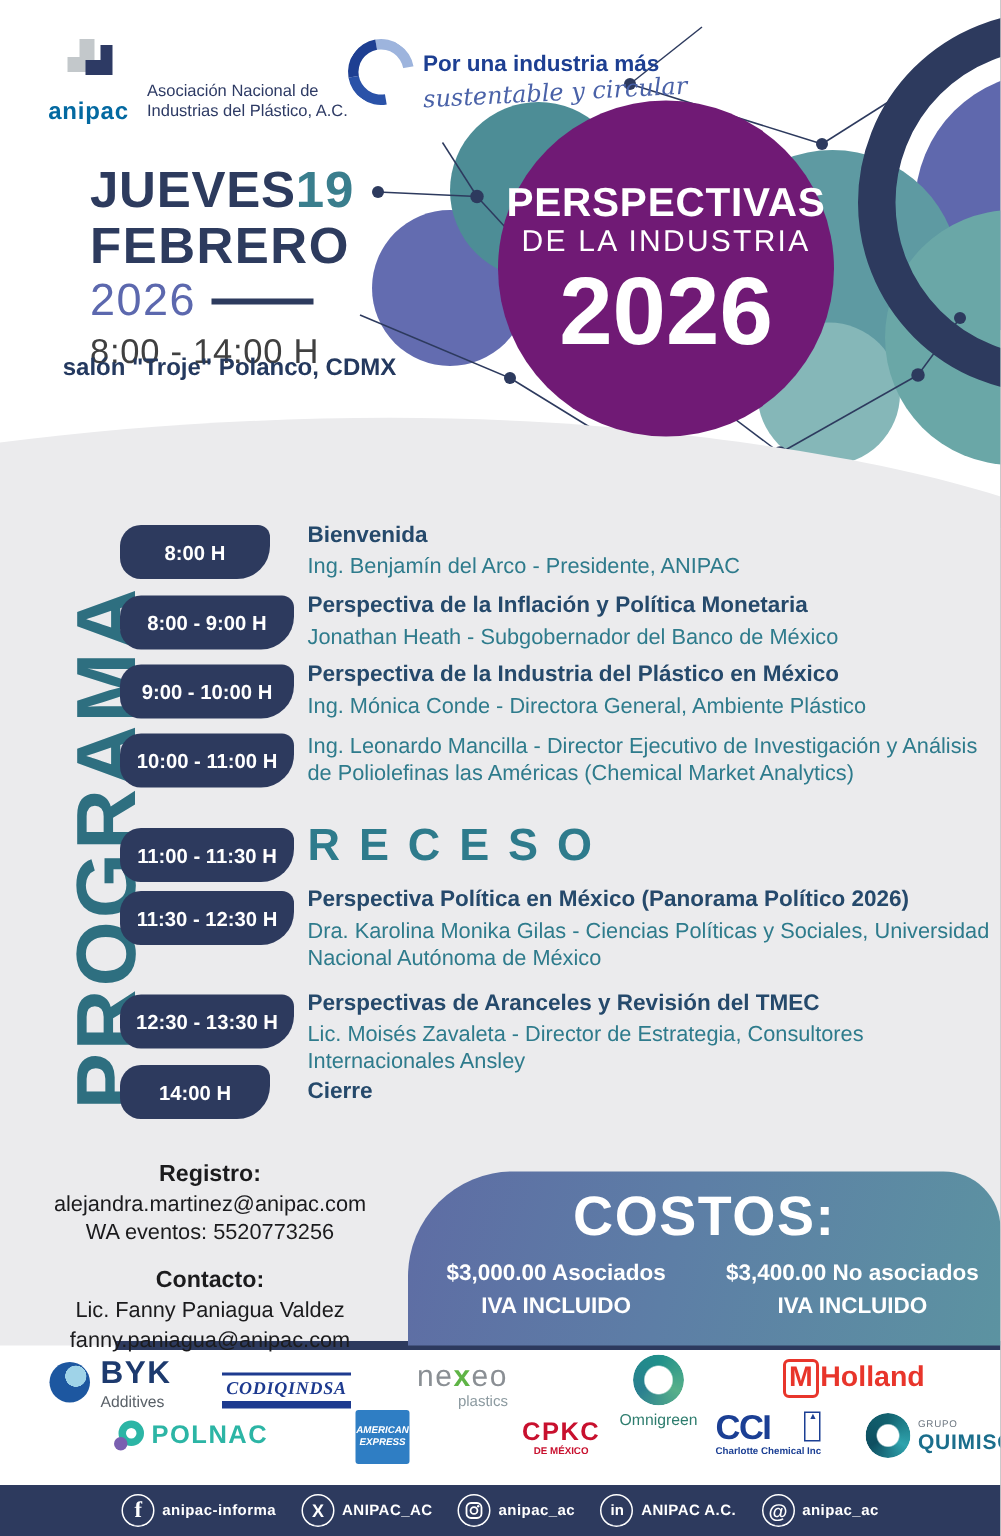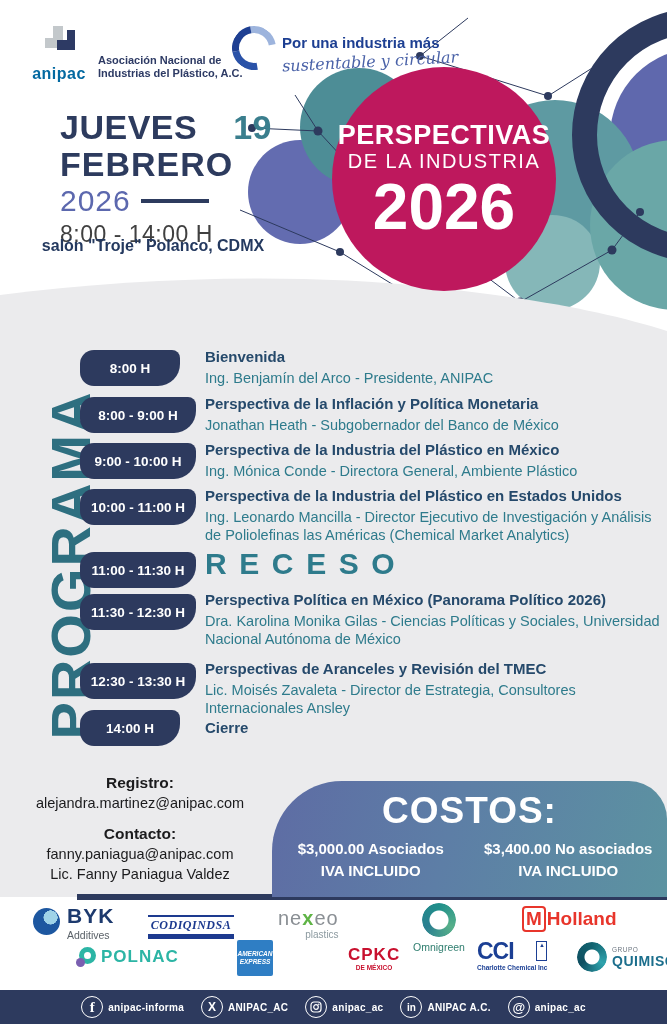--- a/index.html
+++ b/index.html
@@ -3,53 +3,53 @@
 <meta charset="utf-8">
 <style>
   * { margin:0; padding:0; box-sizing:border-box; }
   body { background:#888; font-family:"Liberation Sans", sans-serif; }
   .page { position:relative; width:667px; height:1024px; background:#fff; overflow:hidden; margin:0 auto; }
 
   
   .logo-block { position:absolute; left:28px; top:26px; display:flex; gap:8px; z-index:7; }
   .logo-mark-col { width:62px; text-align:center; }
   .anipac-word { font-size:16px; font-weight:bold; color:#0369a1; letter-spacing:.5px; margin-top:1px; }
-  .org-lines { font-size:11px; font-weight:bold; color:#2d3a64; line-height:1.25; align-self:flex-end; padding-bottom:2px; }
+  .org-lines { font-size:11px; font-weight:normal; color:#2d3a64; line-height:1.25; align-self:flex-end; padding-bottom:2px; }
 
   .tagline { position:absolute; left:232px; top:26px; display:flex; gap:6px; z-index:7; }
   .swoosh { width:44px; height:44px; border-radius:50%; border:7px solid transparent;
             border-left-color:#1e3f92; border-bottom-color:#2a52a8; border-top-color:#9db4dd;
             transform:rotate(35deg); }
   .tagline-text { padding-top:8px; }
   .tagline-l1 { font-size:15px; font-weight:bold; color:#1d3f92; }
   .tagline-l2 { font-size:16px; font-style:italic; color:#4a62a8; font-family:"DejaVu Serif", serif; transform:rotate(-3deg); margin-top:1px; }
 
   .date-block { position:absolute; left:60px; top:108px; z-index:7; }
   .d-line1 { font-size:34px; font-weight:600; color:#2d3b5e; letter-spacing:.5px; }
-  .d-line1 .daynum { color:#3a7e8d; font-weight:bold;margin-left:36px; }
+  .d-line1 .daynum { color:#3a7e8d; font-weight:bold; }
   .d-line2 { font-size:34px; font-weight:600; color:#2d3b5e; letter-spacing:1px; margin-top:-2px; }
   .d-line3 { display:flex; align-items:center; gap:10px; margin-top:0px; }
   .d-year { font-size:30px; font-weight:500; color:#5c68ae; letter-spacing:1px; }
   .d-dash { width:68px; height:4px; background:#2d3b5e; }
   .d-time { font-size:23px; font-weight:400; color:#404040; letter-spacing:.5px; margin-top:3px; }
   .venue { position:absolute; left:18px; top:236px; width:270px; text-align:center;
            font-size:16px; font-weight:bold; color:#24395f; line-height:1.2; z-index:7; }
 
   
   .circ { position:absolute; border-radius:50%; }
   .c-purple-left  { left:248px; top:140px; width:104px; height:104px; background:#636cb0; z-index:1; }
   .c-teal-topleft { left:300px; top:68px;  width:118px; height:118px; background:#4d8d96; z-index:1; }
   .c-purple-right { left:610px; top:48px;  width:178px; height:178px; background:#5f68ad; z-index:1; }
   .c-teal-right   { left:470px; top:100px; width:170px; height:170px; background:#5e9aa2; z-index:2; }
   .c-teal-light   { left:505px; top:215px; width:95px;  height:95px;  background:#85b7b8; z-index:2; }
   .c-teal-ringfill{ left:590px; top:140px; width:170px; height:170px; background:#6aa7a7; z-index:2; }
   .c-navy-ring    { left:572px; top:8px;   width:254px; height:254px; background:transparent;
                     border:25px solid #2d3a5e; z-index:4; }
   .badge { position:absolute; left:332px; top:67px; width:224px; height:224px; border-radius:50%;
-           background:#be185d; z-index:5; display:flex; flex-direction:column; align-items:center;
+           background:#701a75; z-index:5; display:flex; flex-direction:column; align-items:center;
            justify-content:center; color:#fff; text-align:center; }
   .badge-l1 { font-size:27px; font-weight:bold; letter-spacing:.5px; }
   .badge-l2 { font-size:20px; font-weight:300; letter-spacing:1.5px; margin-top:-1px; }
   .badge-l3 { font-size:64px; font-weight:bold; line-height:1; margin-top:2px; }
 
   .constellation { position:absolute; left:0; top:0; z-index:2; }
 
   
   .gray-curve { position:absolute; left:0; top:273px; z-index:3; }
   .gray-body  { position:absolute; left:0; top:352px; width:667px; height:545px; background:#ebebed; z-index:3; }
@@ -261,21 +261,20 @@
       <div class="pill w-long" style="top:443px">9:00 - 10:00 H</div>
       <div class="slot-text" style="top:441px">
         <div class="slot-title">Perspectiva de la Industria del Plástico en México</div>
         <div class="slot-speaker">Ing. Mónica Conde - Directora General, Ambiente Plástico</div>
       </div>
     </div>
 
     <div class="row">
       <div class="pill w-long" style="top:489px">10:00 - 11:00 H</div>
       <div class="slot-text" style="top:487px">
-        <div class="slot-title">Perspectiva de la Industria del Plástico en Estados Unidos</div>
         <div class="slot-speaker">Ing. Leonardo Mancilla - Director Ejecutivo de Investigación y Análisis de Poliolefinas las Américas (Chemical Market Analytics)</div>
       </div>
     </div>
 
     <div class="row">
       <div class="pill w-long" style="top:552px">11:00 - 11:30 H</div>
       <div class="slot-text" style="top:547px">
         <div class="receso">RECESO</div>
       </div>
     </div>
@@ -300,24 +299,25 @@
       <div class="pill w-short" style="top:710px">14:00 H</div>
       <div class="slot-text" style="top:719px">
         <div class="slot-title">Cierre</div>
       </div>
     </div>
   </div>
 
   <div class="contact-block">
     <div class="contact-label">Registro:</div>
     <div class="contact-line">alejandra.martinez@anipac.com</div>
+    <div class="contact-line">WA eventos: 5520773256</div>
     <div class="contact-gap"></div>
     <div class="contact-label">Contacto:</div>
+    <div class="contact-line">Lic. Fanny Paniagua Valdez</div>
     <div class="contact-line">fanny.paniagua@anipac.com</div>
-    <div class="contact-line">Lic. Fanny Paniagua Valdez</div>
   </div>
 
   <div class="costs">
     <div class="costs-title">COSTOS:</div>
     <div class="costs-cols">
       <div class="costs-col">
         <div>$3,000.00 Asociados</div>
         <div>IVA INCLUIDO</div>
       </div>
       <div class="costs-col">

